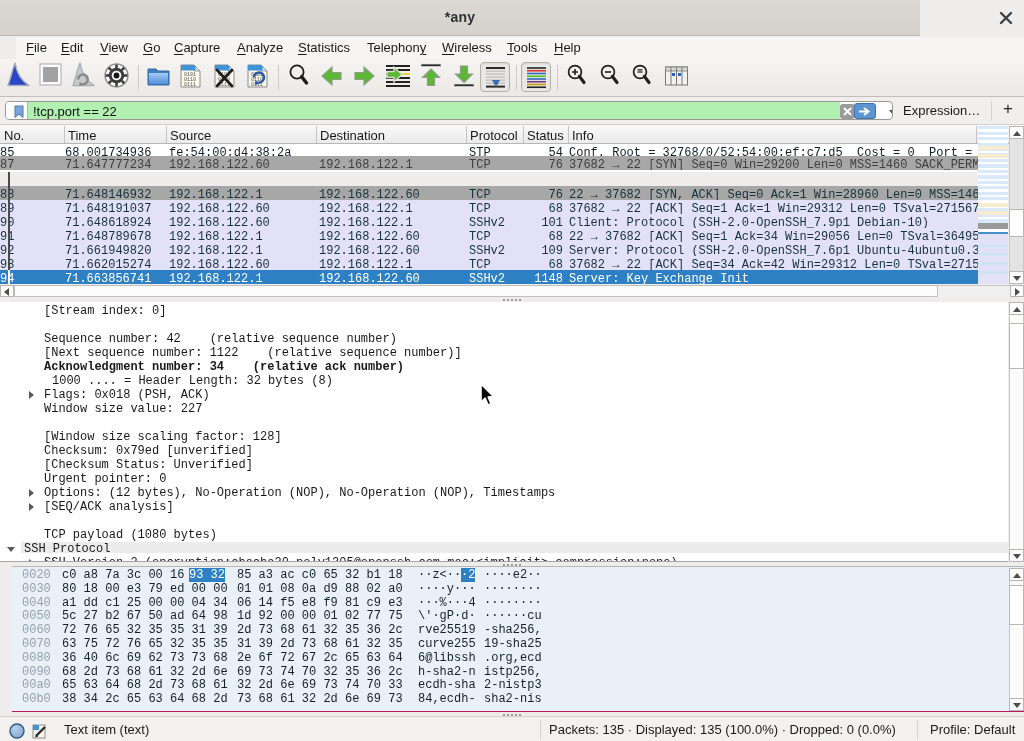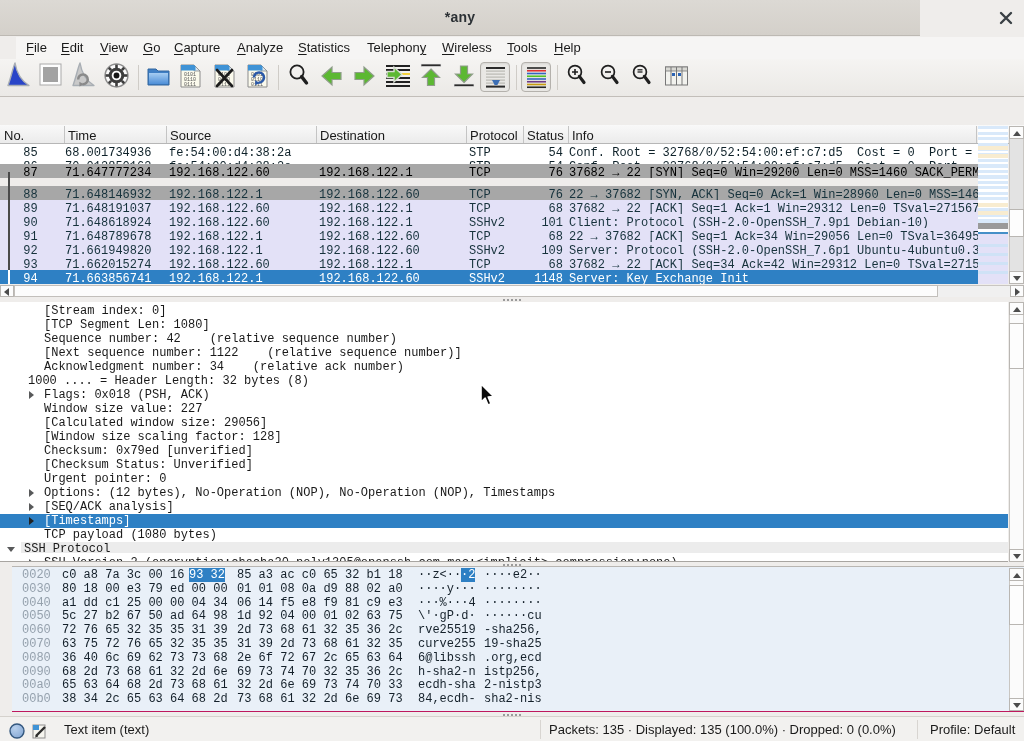--- a/index.html
+++ b/index.html
@@ -26,21 +26,21 @@
 #fx{left:834px;top:2px;width:15px;height:15px;background:#9a9a9a;border-radius:3px}
 #fgo{left:848px;top:1px;width:22px;height:16px;background:#5b96d2;border:1px solid #3a72ad;border-radius:3px}
 #fexp{font-size:13px;color:#1a1a1a}
 
 #phead{left:0;top:125px;width:1024px;height:19px;background:linear-gradient(#f9f9f9,#ebebeb);border-bottom:1px solid #b6b6b6}
 #phead span{position:absolute;top:3px;font-size:13px;color:#181818}
 #phead i{position:absolute;top:1px;width:1px;height:17px;background:#c4c4c4}
 
 .prow{position:absolute;left:0;width:978px;height:14px;overflow:hidden;font-family:"Liberation Mono",monospace;font-size:12px;line-height:14px;white-space:pre}
 .prow b{font-weight:normal;position:absolute;top:1.5px}
-.no{left:0;width:61px;text-align:center}
+.no{left:0;width:61px;text-align:left}
 .tm{left:65px}.sr{left:169px}.ds{left:319px}.pc{left:469px}
 .ln{left:470px;width:93px;text-align:right}
 .inf{left:569px}
 
 #dpane{left:0;top:302px;width:1008px;height:260px;background:#fff;overflow:hidden;border-bottom:1px solid #a8a5a1}
 .drow{position:absolute;left:0;width:1008px;height:14px;font-family:"Liberation Mono",monospace;font-size:12px;line-height:14px;white-space:pre;color:#191919}
 .tri{position:absolute;width:0;height:0;top:3px;border-left:5px solid #58595a;border-top:4px solid transparent;border-bottom:4px solid transparent}
 .trid{position:absolute;width:0;height:0;top:5px;border-top:5px solid #58595a;border-left:4px solid transparent;border-right:4px solid transparent}
 
 #hpane{left:12px;top:566px;width:1024px;height:146px;background:#e9f0f8;border-top:1px solid #b9b6b2;border-bottom:1px solid #be185d}
@@ -220,39 +220,59 @@
         <rect x="1.5" y="3" width="22" height="18" fill="#f2f2ee" stroke="#777"></rect>
         <rect x="1.5" y="3" width="22" height="4" fill="#d9d9d4" stroke="#777" stroke-width=".8"></rect>
         <line x1="7" y1="3" x2="7" y2="21" stroke="#777"></line>
         <line x1="12.5" y1="3" x2="12.5" y2="21" stroke="#777"></line>
         <line x1="18" y1="3" x2="18" y2="21" stroke="#777"></line>
         <path d="M7,10 l3,0 0,0 z" fill="#2a62b4"></path>
         <rect x="8" y="9" width="3" height="3" fill="#2a62b4"></rect>
         <rect x="14" y="9" width="3" height="3" fill="#2a62b4"></rect>
       </svg>
 </div>
+<div id="fbar" class="abs">
+      <div id="fbox" class="abs">
+        <div id="fbook" class="abs"></div>
+        <svg class="abs" style="left:8px;top:3px" width="11" height="14">
+          <path d="M1,1 h8 v11.5 l-4,-3.5 -4,3.5 z" fill="#7aa4d8" stroke="#4a79ae"></path>
+        </svg>
+        <div id="fgreen" class="abs"></div>
+        <div id="ftext" class="abs">!tcp.port == 22</div>
+        <div id="fx" class="abs"><svg width="15" height="15">
+            <path d="M4,4 L11,11 M11,4 L4,11" stroke="#fff" stroke-width="2"></path>
+          </svg></div>
+        <div id="fgo" class="abs"><svg width="22" height="16">
+            <path d="M4,7.5 h8 M9,4 l4.5,3.5 -4.5,3.5" stroke="#fff" stroke-width="2" fill="none"></path>
+          </svg></div>
+        <div class="ard" style="left:883px;top:8px"></div>
+      </div>
+      <div id="fexp" class="abs" style="left:903px;top:6px">Expression…</div>
+      <div class="abs" style="left:991px;top:4px;width:1px;height:20px;background:#d4d0cb"></div>
+      <div class="abs" style="left:1003px;top:2px;font-size:17px;color:#2a2a2a">+</div>
+    </div>
 <div id="phead" class="abs">
 <span style="left:4px">No.</span>
 <span style="left:68px">Time</span>
 <span style="left:170px">Source</span>
 <span style="left:320px">Destination</span>
 <span style="left:470px">Protocol</span>
 <span style="left:527px">Status</span>
 <span style="left:572px">Info</span>
 <i style="left:64px"></i>
 <i style="left:166px"></i>
 <i style="left:316px"></i>
 <i style="left:466px"></i>
 <i style="left:523px"></i>
 <i style="left:568px"></i>
 <i style="left:976px"></i>
 </div>
 <div class="prow" style="top:144px;background:#ffffff;color:#0e2129"><b class="no">85</b><b class="tm">68.001734936</b><b class="sr">fe:54:00:d4:38:2a</b><b class="ds"></b><b class="pc">STP</b><b class="ln">54</b><b class="inf">Conf. Root = 32768/0/52:54:00:ef:c7:d5  Cost = 0  Port = 0x8005</b></div>
 <div class="prow" style="top:158px;background:#ffffff;color:#0e2129"><b class="no">86</b><b class="tm">70.013850163</b><b class="sr">fe:54:00:d4:38:2a</b><b class="ds"></b><b class="pc">STP</b><b class="ln">54</b><b class="inf">Conf. Root = 32768/0/52:54:00:ef:c7:d5  Cost = 0  Port = 0x8005</b></div>
-<div class="prow" style="top:164px;background:#a7a7a7;color:#000000"><b class="no">87</b><b class="tm">71.647777234</b><b class="sr">192.168.122.60</b><b class="ds">192.168.122.1</b><b class="pc">TCP</b><b class="ln">76</b><b class="inf">37682 → 22 [SYN] Seq=0 Win=29200 Len=0 MSS=1460 SACK_PERM=1 TSval=2715679 TSecr=0 WS=128</b></div>
+<div class="prow" style="top:156px;background:#a7a7a7;color:#404040"><b class="no">87</b><b class="tm">71.647777234</b><b class="sr">192.168.122.60</b><b class="ds">192.168.122.1</b><b class="pc">TCP</b><b class="ln">76</b><b class="inf">37682 → 22 [SYN] Seq=0 Win=29200 Len=0 MSS=1460 SACK_PERM=1 TSval=2715679 TSecr=0 WS=128</b></div>
 <div class="prow" style="top:186px;background:#a7a7a7;color:#16323c"><b class="no">88</b><b class="tm">71.648146932</b><b class="sr">192.168.122.1</b><b class="ds">192.168.122.60</b><b class="pc">TCP</b><b class="ln">76</b><b class="inf">22 → 37682 [SYN, ACK] Seq=0 Ack=1 Win=28960 Len=0 MSS=1460 SACK_PERM=1</b></div>
 <div class="prow" style="top:200px;background:#e3e1f7;color:#16323c"><b class="no">89</b><b class="tm">71.648191037</b><b class="sr">192.168.122.60</b><b class="ds">192.168.122.1</b><b class="pc">TCP</b><b class="ln">68</b><b class="inf">37682 → 22 [ACK] Seq=1 Ack=1 Win=29312 Len=0 TSval=2715679 TSecr=3649527652</b></div>
 <div class="prow" style="top:214px;background:#e3e1f7;color:#16323c"><b class="no">90</b><b class="tm">71.648618924</b><b class="sr">192.168.122.60</b><b class="ds">192.168.122.1</b><b class="pc">SSHv2</b><b class="ln">101</b><b class="inf">Client: Protocol (SSH-2.0-OpenSSH_7.9p1 Debian-10)</b></div>
 <div class="prow" style="top:228px;background:#e3e1f7;color:#16323c"><b class="no">91</b><b class="tm">71.648789678</b><b class="sr">192.168.122.1</b><b class="ds">192.168.122.60</b><b class="pc">TCP</b><b class="ln">68</b><b class="inf">22 → 37682 [ACK] Seq=1 Ack=34 Win=29056 Len=0 TSval=3649540665 TSecr=2715692</b></div>
 <div class="prow" style="top:242px;background:#e3e1f7;color:#16323c"><b class="no">92</b><b class="tm">71.661949820</b><b class="sr">192.168.122.1</b><b class="ds">192.168.122.60</b><b class="pc">SSHv2</b><b class="ln">109</b><b class="inf">Server: Protocol (SSH-2.0-OpenSSH_7.6p1 Ubuntu-4ubuntu0.3)</b></div>
 <div class="prow" style="top:256px;background:#e3e1f7;color:#16323c"><b class="no">93</b><b class="tm">71.662015274</b><b class="sr">192.168.122.60</b><b class="ds">192.168.122.1</b><b class="pc">TCP</b><b class="ln">68</b><b class="inf">37682 → 22 [ACK] Seq=34 Ack=42 Win=29312 Len=0 TSval=2715692 TSecr=3649540665</b></div>
 <div class="prow" style="top:270px;background:#2e80c4;color:#ffffff"><b class="no">94</b><b class="tm">71.663856741</b><b class="sr">192.168.122.1</b><b class="ds">192.168.122.60</b><b class="pc">SSHv2</b><b class="ln">1148</b><b class="inf">Server: Key Exchange Init</b></div>
 <div class="abs" style="left:8px;top:172px;width:2px;height:98px;background:#4a4a4a"></div>
 <div class="abs" style="left:8px;top:270px;width:2px;height:14px;background:#fff"></div>
 <div class="abs" style="left:978px;top:126px;width:30px;height:158px;background:#fff">
@@ -283,53 +303,46 @@
     </div>
 <div class="sbtn" style="left:1010px;top:285px;width:14px;height:12px">
       <div class="arr" style="left:4px;top:2px"></div>
     </div>
 <div class="abs" style="left:14px;top:285px;width:924px;height:12px;background:#fcfcfc;border:1px solid #c2bfbb"></div>
 <div class="dots" style="left:503px;top:299px"></div>
 <div id="dpane" class="abs">
 <div class="abs" style="left:21px;top:239.5px;width:987px;height:11.5px;background:#ececec"></div>
 <div class="drow" style="top:2px;"><span class="abs" style="left:44px">[Stream index: 0]</span>
 </div>
-<div class="drow" style="top:16px;"><span class="abs" style="left:44px">[TCP Segment Len: 1080]</span>
-</div>
 <div class="drow" style="top:30px;"><span class="abs" style="left:44px">Sequence number: 42    (relative sequence number)</span>
 </div>
 <div class="drow" style="top:44px;text-align:right;"><span class="abs" style="left:44px">[Next sequence number: 1122    (relative sequence number)]</span>
 </div>
-<div class="drow" style="top:58px;"><span class="abs" style="left:44px">Acknowledgment number: 34    (relative ack number)</span>
-</div>
-<div class="drow" style="top:72px;"><span class="abs" style="left:28px">1000 .... = Header Length: 32 bytes (8)</span>
+<div class="drow" style="top:58px;font-weight:bold;"><span class="abs" style="left:44px">Acknowledgment number: 34    (relative ack number)</span>
+</div>
+<div class="drow" style="top:72px;"><span class="abs" style="left:52px">1000 .... = Header Length: 32 bytes (8)</span>
 </div>
 <div class="drow" style="top:86px;"><span class="abs" style="left:44px">Flags: 0x018 (PSH, ACK)</span>
 <span class="tri" style="left:29px"></span>
 </div>
 <div class="drow" style="top:100px;"><span class="abs" style="left:44px">Window size value: 227</span>
 </div>
-<div class="drow" style="top:114px;"><span class="abs" style="left:44px">[Calculated window size: 29056]</span>
-</div>
 <div class="drow" style="top:128px;"><span class="abs" style="left:44px">[Window size scaling factor: 128]</span>
 </div>
 <div class="drow" style="top:142px;"><span class="abs" style="left:44px">Checksum: 0x79ed [unverified]</span>
 </div>
 <div class="drow" style="top:156px;"><span class="abs" style="left:44px">[Checksum Status: Unverified]</span>
 </div>
 <div class="drow" style="top:170px;"><span class="abs" style="left:44px">Urgent pointer: 0</span>
 </div>
 <div class="drow" style="top:184px;"><span class="abs" style="left:44px">Options: (12 bytes), No-Operation (NOP), No-Operation (NOP), Timestamps</span>
 <span class="tri" style="left:29px"></span>
 </div>
 <div class="drow" style="top:198px;"><span class="abs" style="left:44px">[SEQ/ACK analysis]</span>
 <span class="tri" style="left:29px"></span>
-</div>
-<div class="drow" style="top:212px;background:#2e80c4;color:#fff"><span class="abs" style="left:44px">[Timestamps]</span>
-<span class="tri" style="left:29px;border-left-color:#222"></span>
 </div>
 <div class="drow" style="top:226px;"><span class="abs" style="left:44px">TCP payload (1080 bytes)</span>
 </div>
 <div class="drow" style="top:240px;"><span class="abs" style="left:24px">SSH Protocol</span>
 <span class="trid" style="left:7px"></span>
 </div>
 <div class="drow" style="top:254px;"><span class="abs" style="left:44px">SSH Version 2 (encryption:chacha20-poly1305@openssh.com mac:&lt;implicit&gt; compression:none)</span>
 <span class="tri" style="left:29px"></span>
 </div>
 </div>
@@ -339,21 +352,21 @@
     </div>
     <div class="sbtn" style="left:1009px;top:549px;width:15px;height:13px">
       <div class="ard" style="left:3px;top:4px"></div>
     </div>
     <div class="abs" style="left:1009px;top:323px;width:15px;height:46px;background:#fdfdfd;border:1px solid #b9b6b2"></div>
 <div class="dots" style="left:503px;top:564px"></div>
 <div id="hpane" class="abs">
 <div class="hrow" style="top:1px"><span class="off">0020</span><span class="hg1">c0 a8 7a 3c 00 16</span><span class="hl" style="left:177px">93 32</span><span class="hg2">85 a3 ac c0 65 32 b1 18</span><span class="ag1">··z&lt;··</span><span class="hl" style="left:449px">·2</span><span class="ag2">····e2··</span></div>
 <div class="hrow" style="top:15px"><span class="off">0030</span><span class="hg1">80 18 00 e3 79 ed 00 00</span><span class="hg2">01 01 08 0a d9 88 02 a0</span><span class="ag1">····y···</span><span class="ag2">········</span></div>
 <div class="hrow" style="top:29px"><span class="off">0040</span><span class="hg1">a1 dd c1 25 00 00 04 34</span><span class="hg2">06 14 f5 e8 f9 81 c9 e3</span><span class="ag1">···%···4</span><span class="ag2">········</span></div>
-<div class="hrow" style="top:42px"><span class="off">0050</span><span class="hg1">5c 27 b2 67 50 ad 64 98</span><span class="hg2">1d 92 04 00 01 02 63 75</span><span class="ag1">\'·gP·d·</span><span class="ag2">······cu</span></div>
+<div class="hrow" style="top:42px"><span class="off">0050</span><span class="hg1">5c 27 b2 67 50 ad 64 98</span><span class="hg2">1d 92 00 00 01 02 77 75</span><span class="ag1">\'·gP·d·</span><span class="ag2">······cu</span></div>
 <div class="hrow" style="top:56px"><span class="off">0060</span><span class="hg1">72 76 65 32 35 35 31 39</span><span class="hg2">2d 73 68 61 32 35 36 2c</span><span class="ag1">rve25519</span><span class="ag2">-sha256,</span></div>
 <div class="hrow" style="top:70px"><span class="off">0070</span><span class="hg1">63 75 72 76 65 32 35 35</span><span class="hg2">31 39 2d 73 68 61 32 35</span><span class="ag1">curve255</span><span class="ag2">19-sha25</span></div>
 <div class="hrow" style="top:84px"><span class="off">0080</span><span class="hg1">36 40 6c 69 62 73 73 68</span><span class="hg2">2e 6f 72 67 2c 65 63 64</span><span class="ag1">6@libssh</span><span class="ag2">.org,ecd</span></div>
 <div class="hrow" style="top:98px"><span class="off">0090</span><span class="hg1">68 2d 73 68 61 32 2d 6e</span><span class="hg2">69 73 74 70 32 35 36 2c</span><span class="ag1">h-sha2-n</span><span class="ag2">istp256,</span></div>
 <div class="hrow" style="top:111px"><span class="off">00a0</span><span class="hg1">65 63 64 68 2d 73 68 61</span><span class="hg2">32 2d 6e 69 73 74 70 33</span><span class="ag1">ecdh-sha</span><span class="ag2">2-nistp3</span></div>
 <div class="hrow" style="top:125px"><span class="off">00b0</span><span class="hg1">38 34 2c 65 63 64 68 2d</span><span class="hg2">73 68 61 32 2d 6e 69 73</span><span class="ag1">84,ecdh-</span><span class="ag2">sha2-nis</span></div>
 </div>
 <div class="abs" style="left:1009px;top:568px;width:15px;height:143px;background:#fbfbfb;border:1px solid #c9c6c2"></div>
     <div class="sbtn" style="left:1009px;top:568px;width:15px;height:13px">
       <div class="aru" style="left:3px;top:4px"></div>

